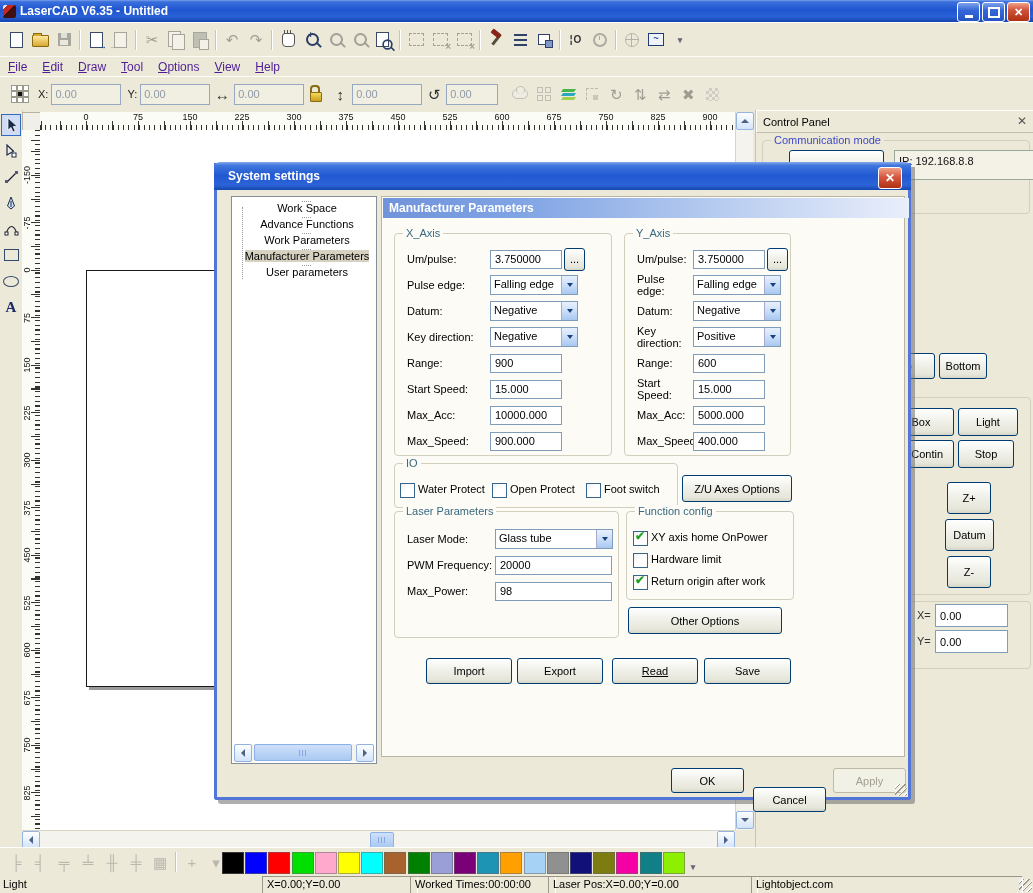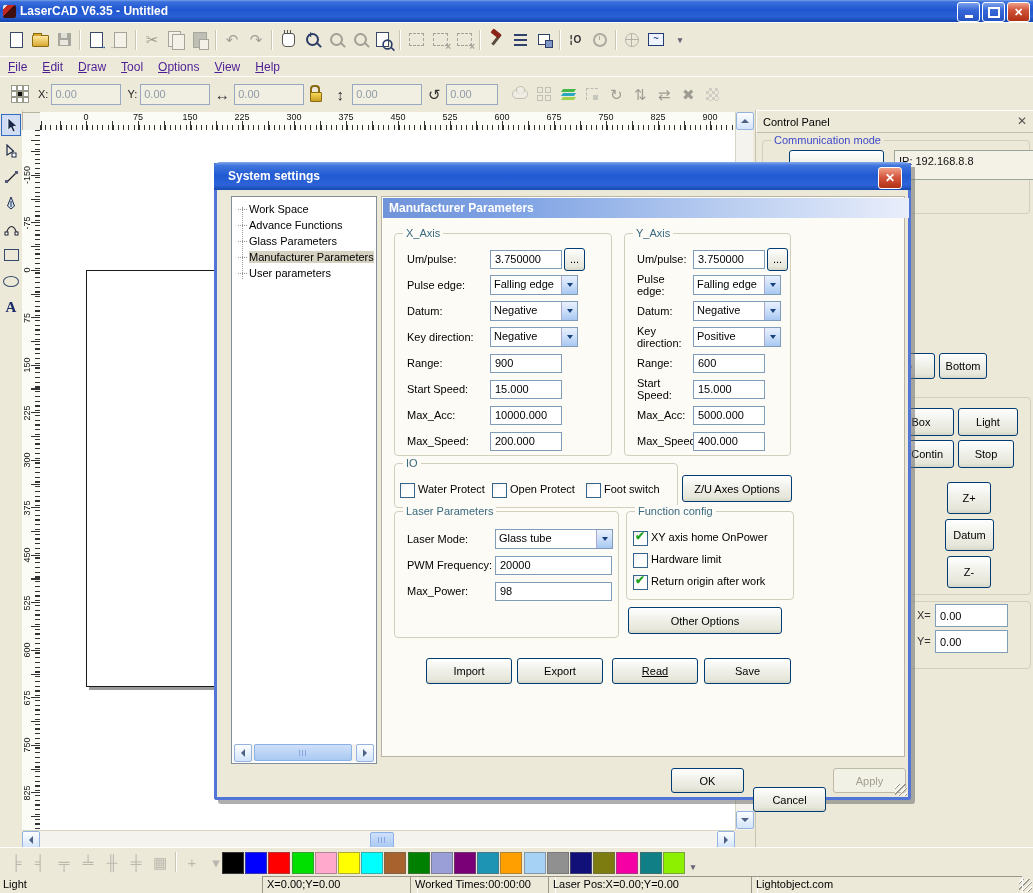--- a/index.html
+++ b/index.html
@@ -149,21 +149,21 @@
   
   #dialog{position:absolute;left:214px;top:163px;width:697px;height:637px;background:#ece9d8;
     border:3px solid #5276d8;border-top:none;border-radius:0 0 3px 3px;box-shadow:4px 4px 0 rgba(110,110,110,.55);z-index:10;box-sizing:border-box;}
   #dtitle{position:absolute;left:-3px;top:-1px;width:697px;height:28px;border-radius:6px 6px 0 0;
     background:linear-gradient(180deg,#86aaec 0%,#4277dd 12%,#2059d2 48%,#2d63d8 82%,#1548b0 100%);
     color:#fff;font-weight:bold;font-size:12px;display:flex;align-items:center;padding-left:14px;box-sizing:border-box;}
   #dclose{position:absolute;right:6px;top:4px;width:22px;height:20px;border:1px solid #fff;border-radius:3px;
     background:linear-gradient(180deg,#f0a088,#d75840 45%,#b03014);color:#fff;font-weight:bold;font-size:12px;
     display:flex;align-items:center;justify-content:center;}
   #dtree{position:absolute;left:14px;top:33px;width:144px;height:566px;background:#fff;border:1px solid #828f9a;overflow:hidden;}
-  .titem{position:relative;height:16px;display:flex;align-items:center;font-size:11px;color:#000;padding-left:6px;white-space:nowrap;}
+  .titem{position:relative;height:16px;display:flex;align-items:center;font-size:11px;color:#000;padding-left:6px;white-space:nowrap;flex-direction:column;}
   .titem .tdash{width:9px;height:0;border-top:1px dotted #999;margin-right:2px;flex:0 0 auto;}
   .titem.sel .tlab{background:#d6d2c2;}
   #dtreespine{position:absolute;left:10px;top:10px;width:0;height:72px;border-left:1px dotted #999;}
   #dtreesb{position:absolute;left:2px;bottom:2px;right:2px;height:17px;background:#f4f3ed;}
   #dcontent{position:absolute;left:164px;top:33px;width:524px;height:561px;background:#fcfbf6;border:1px solid #b8b5a4;box-sizing:border-box;}
   #dheader{position:absolute;left:1px;top:1px;width:520px;height:20px;
     background:linear-gradient(90deg,#7093da 0%,#7fa3e4 25%,#b9cdf0 65%,#e9eefb 100%);
     color:#fff;font-weight:bold;font-size:12px;display:flex;align-items:center;padding-left:6px;}
   #dcontent .grp>.cap{background:#fcfbf6;color:#3a6a80;}
   .frow{display:flex;align-items:center;height:26px;padding-left:12px;}
@@ -571,21 +571,21 @@
           <div class="titem">
             <i class="tdash"></i>
             <span class="tlab">Work Space</span>
           </div>
           <div class="titem">
             <i class="tdash"></i>
             <span class="tlab">Advance Functions</span>
           </div>
           <div class="titem">
             <i class="tdash"></i>
-            <span class="tlab">Glass Parameters</span>
+            <span class="tlab">Work Parameters</span>
           </div>
           <div class="titem sel">
             <i class="tdash"></i>
             <span class="tlab">Manufacturer Parameters</span>
           </div>
           <div class="titem">
             <i class="tdash"></i>
             <span class="tlab">User parameters</span>
           </div>
         </div>
@@ -646,21 +646,21 @@
           <div class="frow">
             <span class="flab" style="width: 83px;">Start Speed:</span>
             <div class="inp" style="width: 72px; height: 19px; box-sizing: border-box;">15.000</div>
           </div>
           <div class="frow">
             <span class="flab" style="width: 83px;">Max_Acc:</span>
             <div class="inp" style="width: 72px; height: 19px; box-sizing: border-box;">10000.000</div>
           </div>
           <div class="frow">
             <span class="flab" style="width: 83px;">Max_Speed:</span>
-            <div class="inp" style="width: 72px; height: 19px; box-sizing: border-box;">200.000</div>
+            <div class="inp" style="width: 72px; height: 19px; box-sizing: border-box;">900.000</div>
           </div>
         </div>
       <div class="grp" id="grp-y" style="left:242px;top:36px;width:167px;height:223px;padding-top:12px;box-sizing:border-box;">
         <span class="cap">Y_Axis</span>
       <div class="frow">
             <span class="flab" style="width: 56px;">Um/pulse:</span>
             <div class="inp" style="width: 72px; height: 19px; box-sizing: border-box;">3.750000</div>
             <div class="xpb btn-more">...</div>
           </div>
           <div class="frow">

